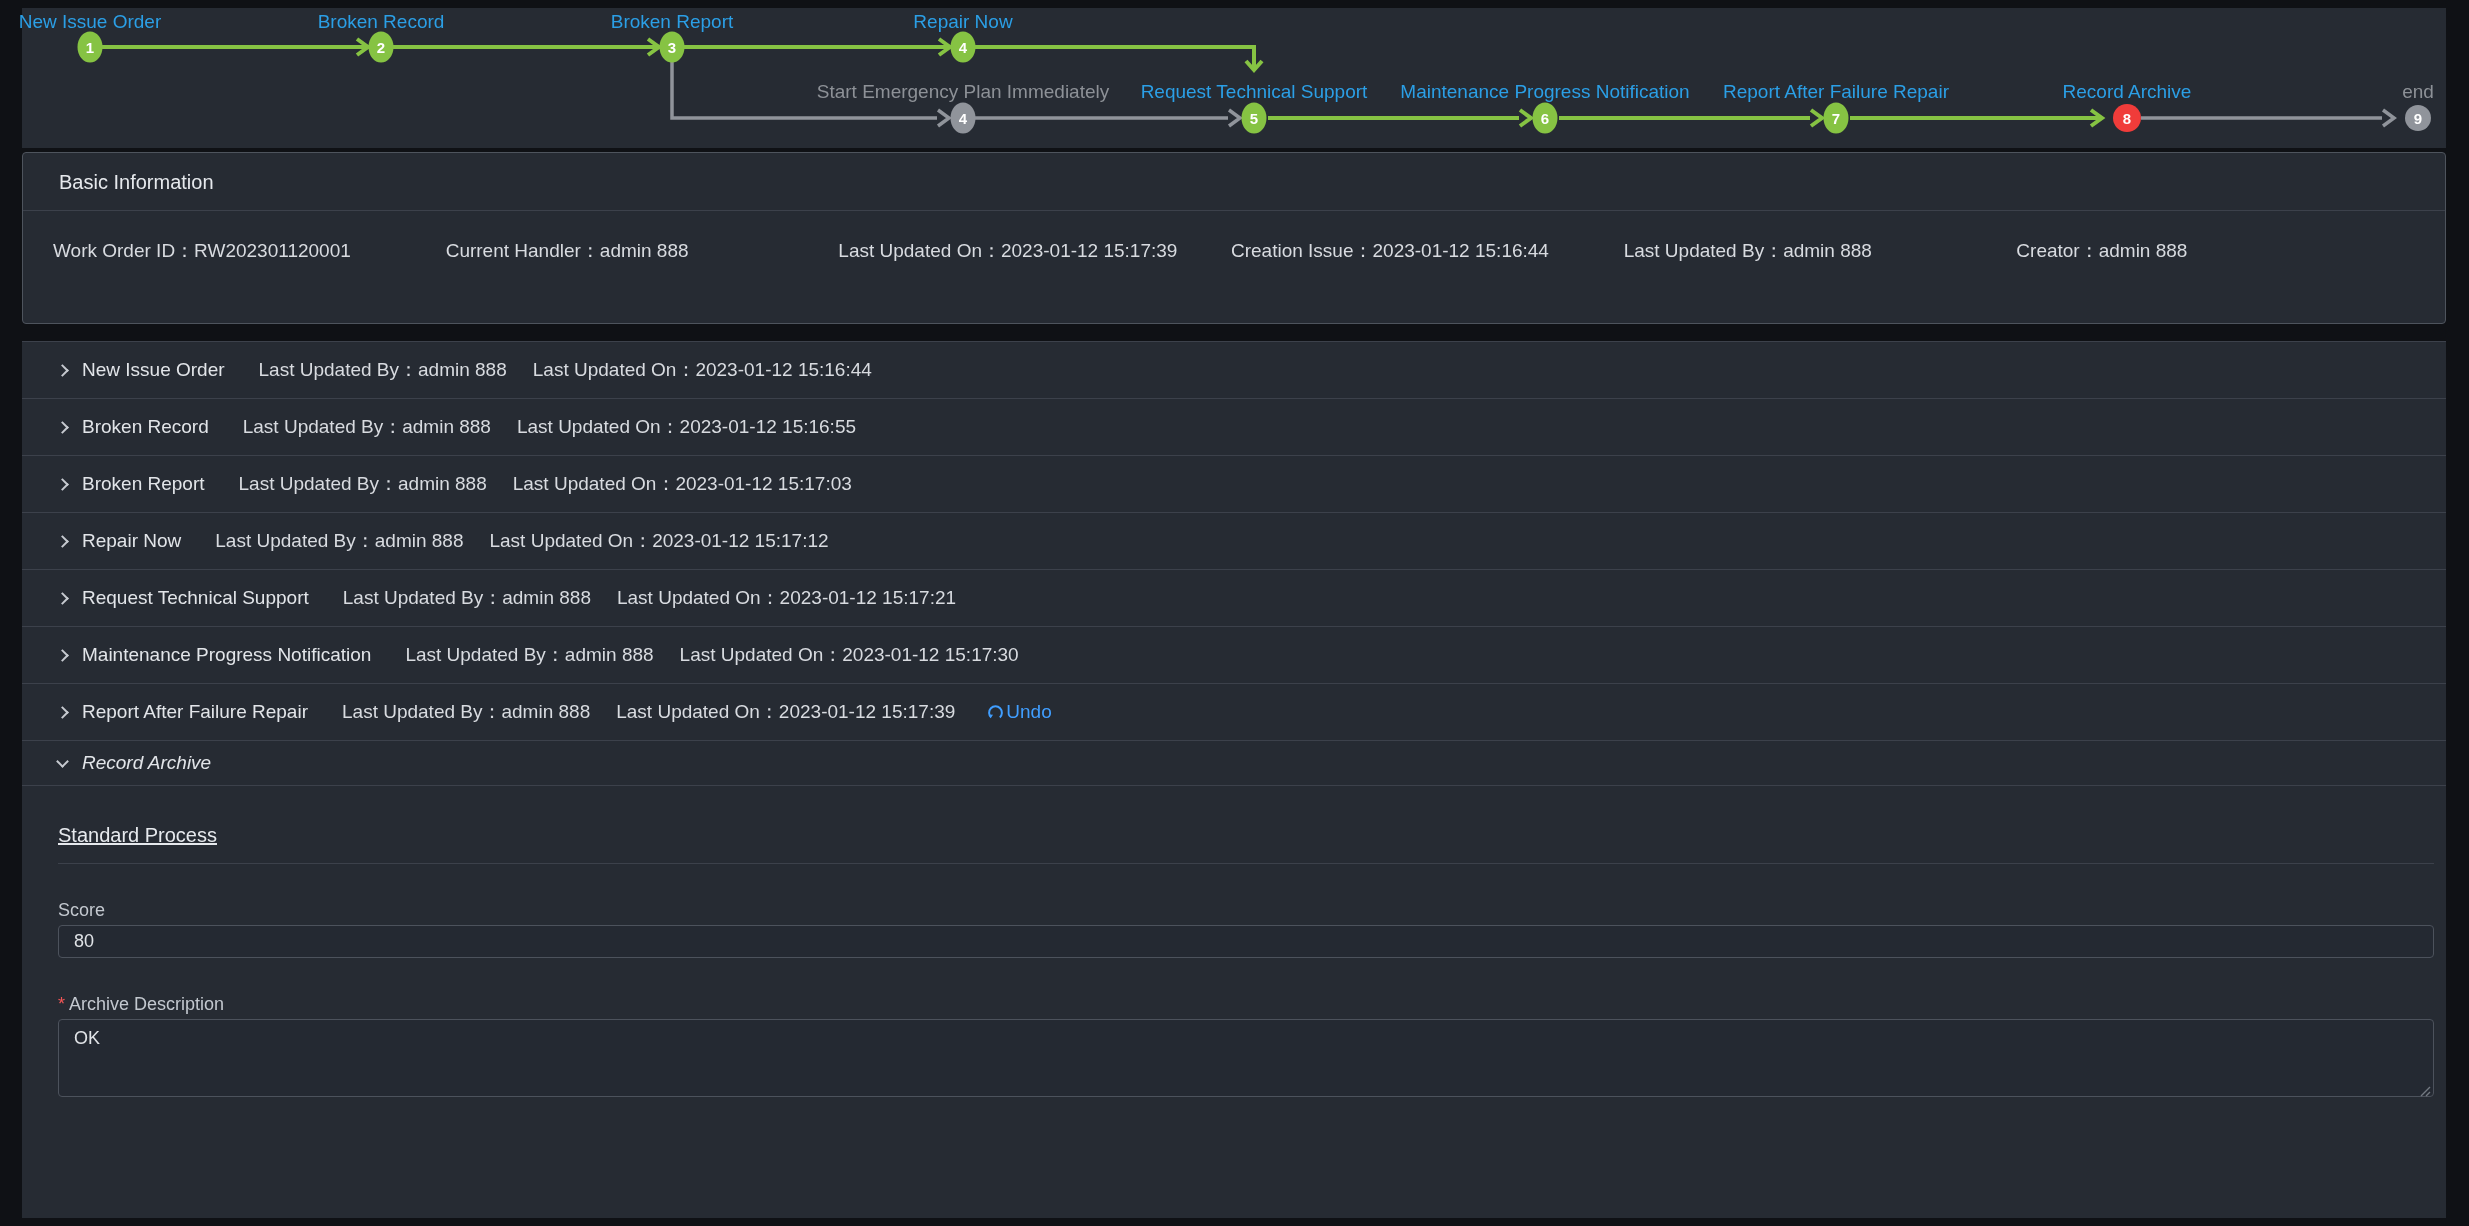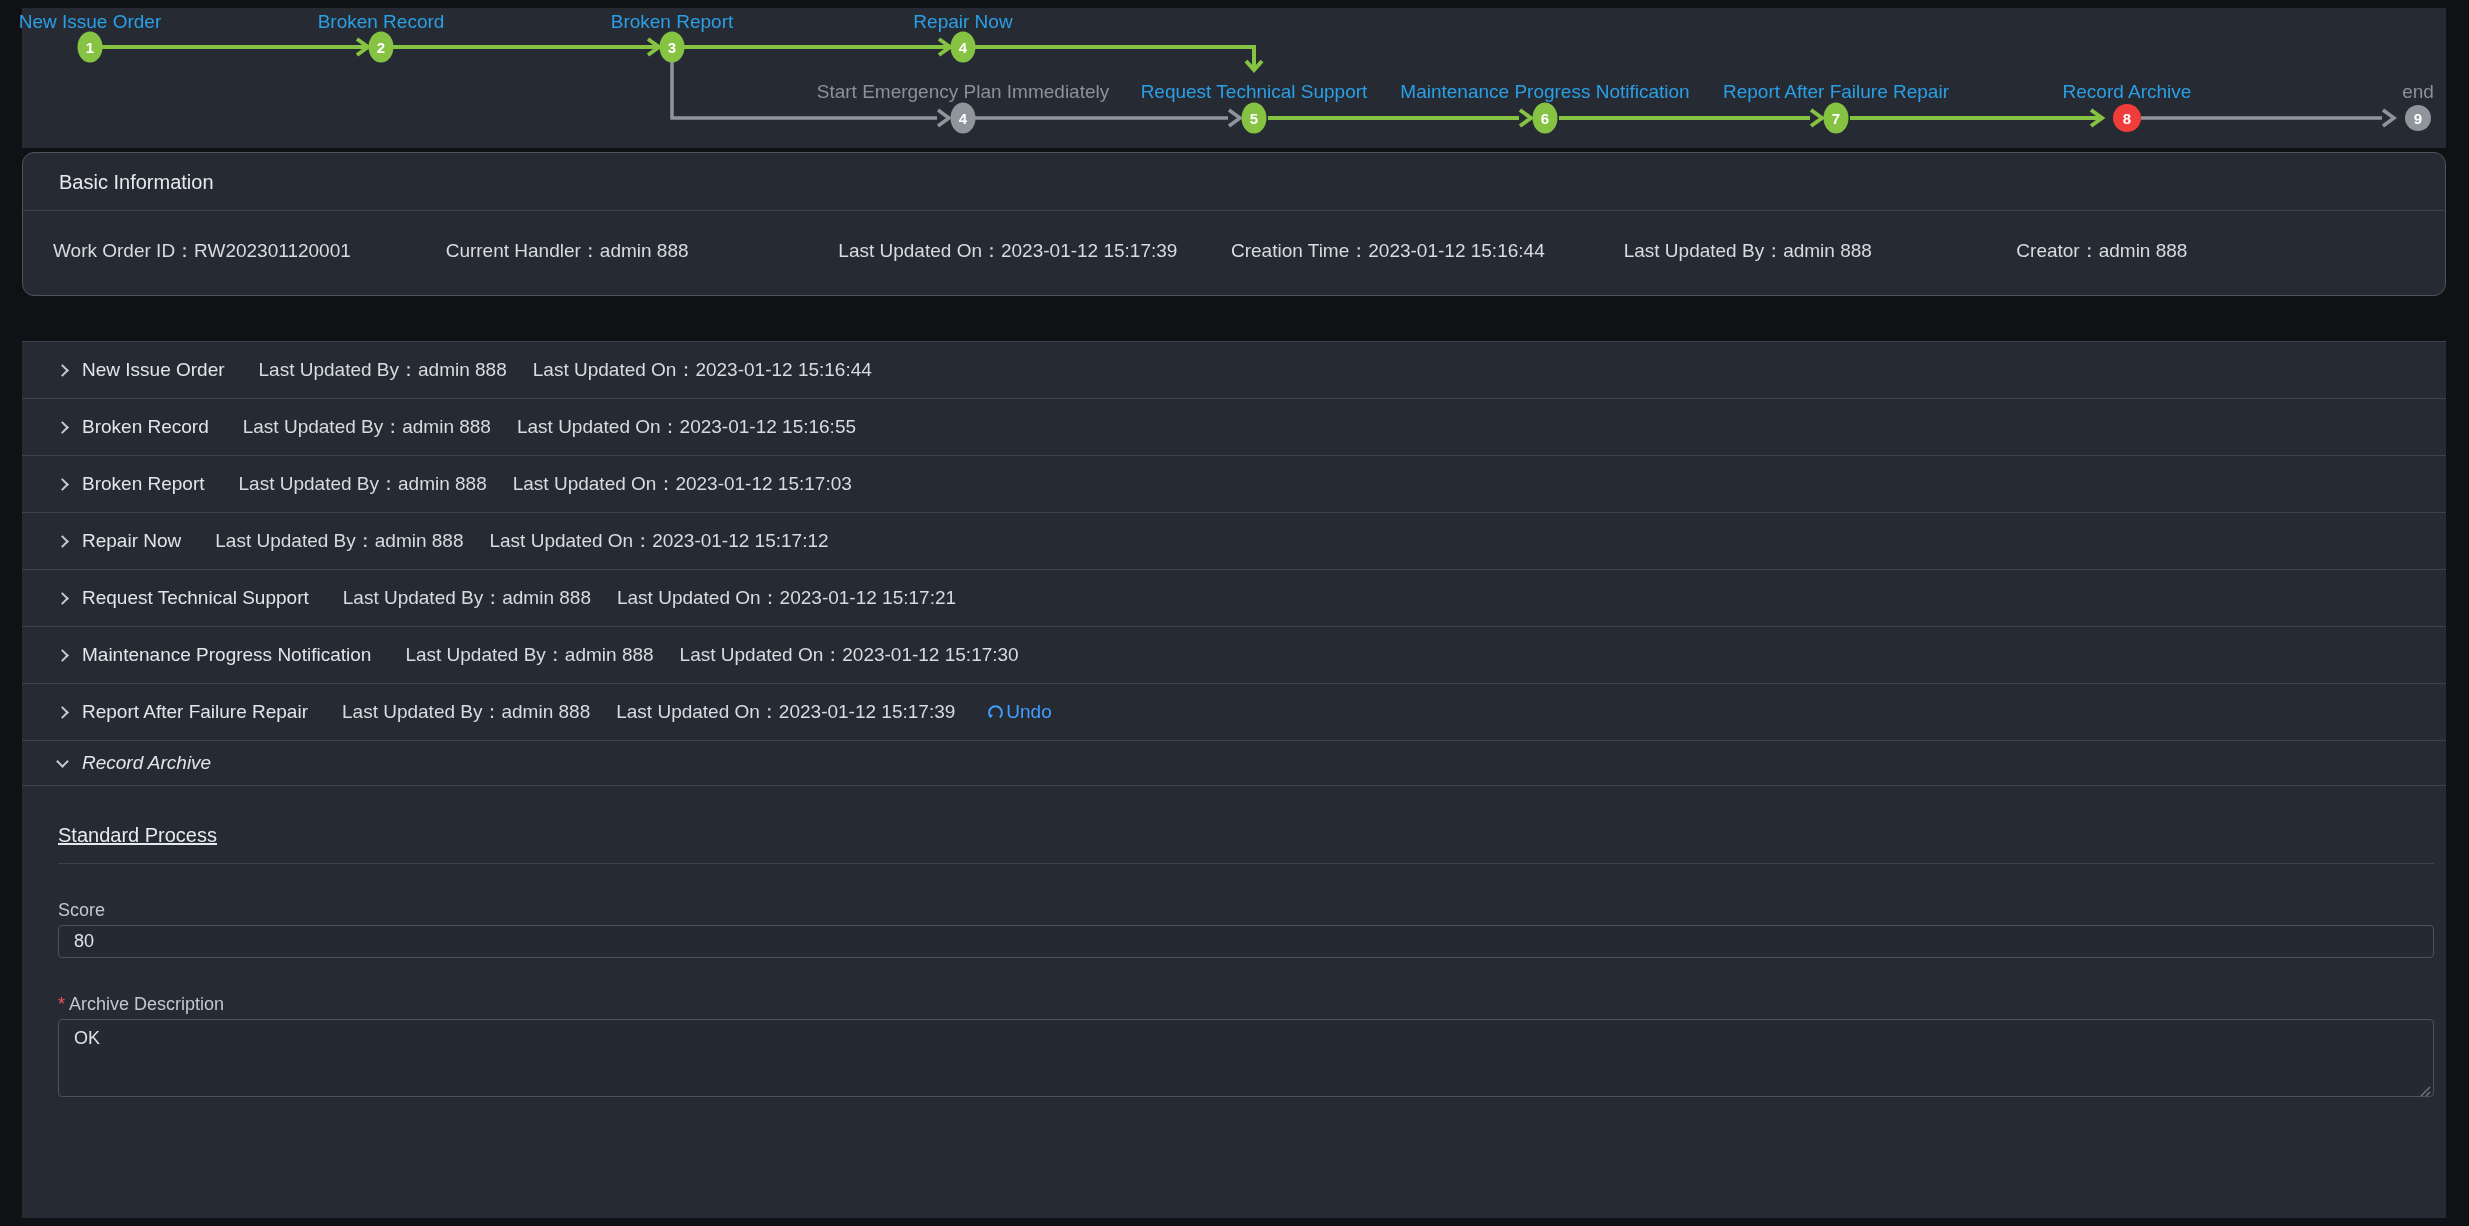--- a/index.html
+++ b/index.html
@@ -18,21 +18,21 @@
   .flow-label{position:absolute;width:340px;margin-left:-170px;text-align:center;font-size:19px;white-space:nowrap;}
   .flow-label.blue{color:var(--blue);}
   .flow-label.gray{color:var(--gray-label);}
   .flow-node{position:absolute;transform:translate(-50%,-50%);color:#fff;font-weight:bold;font-size:15px;
              display:flex;align-items:center;justify-content:center;border-radius:50%;}
   .flow-node.green{width:25px;height:31px;background:var(--green);}
   .flow-node.gray{width:25px;height:31px;background:var(--gray-node);}
   .flow-node.red{width:28px;height:28px;background:var(--red);}
   .flow-node.gray-circle{width:26px;height:26px;background:var(--gray-node);}
   
-  .basic-panel{top:152px;height:144px;border:1px solid var(--panel-border);border-radius:12px;}
+  .basic-panel{top:152px;height:172px;border:1px solid var(--panel-border);border-radius:4px;}
   .panel-header{height:58px;line-height:58px;padding-left:36px;font-size:20px;font-weight:500;color:#e6e9ed;
                 border-bottom:1px solid var(--divider);}
   .basic-grid{display:grid;grid-template-columns:repeat(6,1fr);padding:23px 36px 0 30px;}
   .info-cell{line-height:33px;font-size:19px;white-space:nowrap;}
   
   .history-panel{top:341px;height:877px;border-top:1px solid var(--divider);}
   .history-item{height:57px;display:flex;align-items:center;padding-left:36px;
                 border-bottom:1px solid var(--divider);font-size:19px;cursor:pointer;}
   .history-item.expanded{height:45px;}
   .chev{width:9px;height:9px;border-top:2px solid #c6cad0;border-right:2px solid #c6cad0;
@@ -113,21 +113,21 @@
         <div class="flow-node gray-circle" style="left: 2396px; top: 110px;">9</div>
       </div>
   </section>
 
   <section class="panel basic-panel">
     <div class="panel-header">Basic Information</div>
     <div class="basic-grid" id="basic-grid">
         <div class="info-cell"><span class="info-label">Work Order ID：</span><span class="info-value">RW202301120001</span></div>
         <div class="info-cell"><span class="info-label">Current Handler：</span><span class="info-value">admin 888</span></div>
         <div class="info-cell"><span class="info-label">Last Updated On：</span><span class="info-value">2023-01-12 15:17:39</span></div>
-        <div class="info-cell"><span class="info-label">Creation Time：</span><span class="info-value">2023-01-12 15:16:44</span></div>
+        <div class="info-cell"><span class="info-label">Creation Issue：</span><span class="info-value">2023-01-12 15:16:44</span></div>
         <div class="info-cell"><span class="info-label">Last Updated By：</span><span class="info-value">admin 888</span></div>
         <div class="info-cell"><span class="info-label">Creator：</span><span class="info-value">admin 888</span></div>
       </div>
   </section>
 
   <section class="panel history-panel">
     <div id="history-list">
         <div class="history-item">
           <span class="chev right"></span>
           <span class="hist-title">New Issue Order</span>

